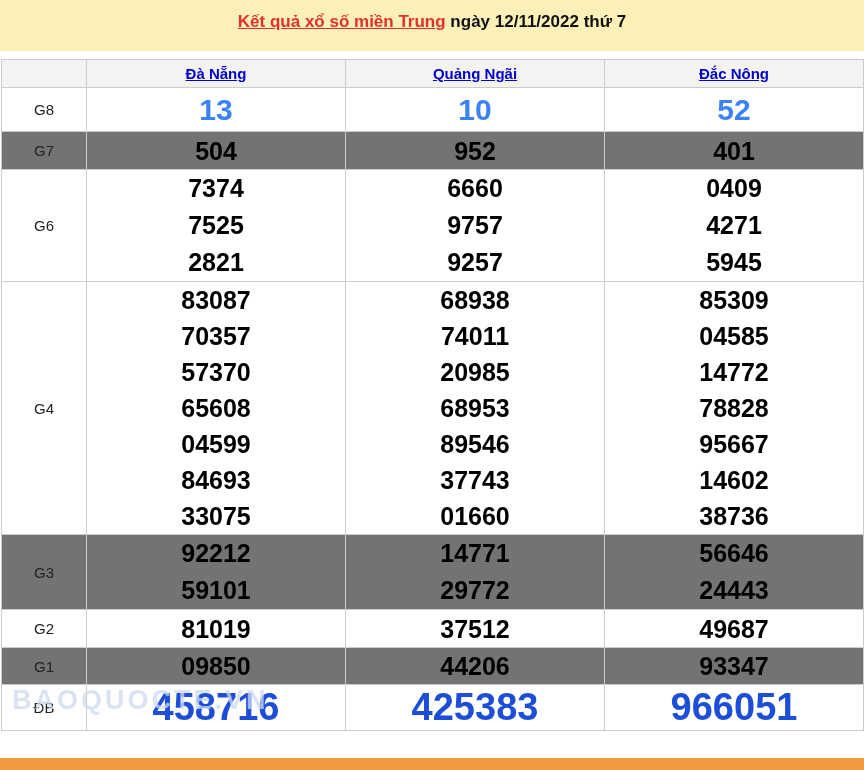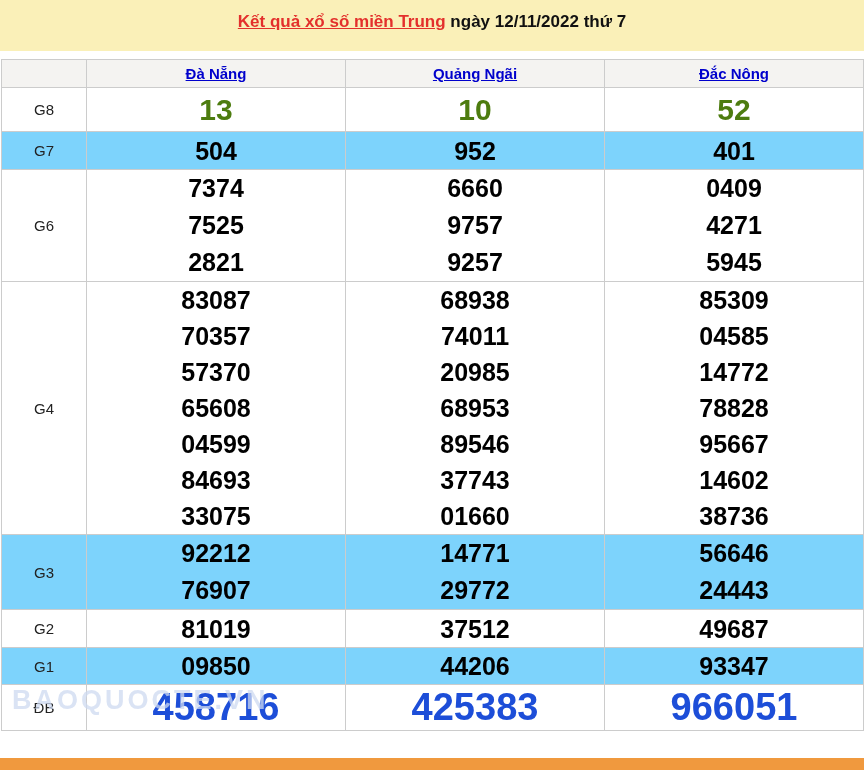--- a/index.html
+++ b/index.html
@@ -13,25 +13,25 @@
   table.results { border-collapse:collapse; table-layout:fixed;
                   width:862px; margin:8px 1px 0 1px; }
   table.results th, table.results td { border:1px solid #ccc; text-align:center; vertical-align:middle; }
   col.c-label { width:85px; }
   col.c-val   { width:259px; }
 
   thead th { background:#f4f3f1; height:28px; font-size:15px; }
   thead th a { color:#0000cc; font-weight:bold; text-decoration:underline; cursor:pointer; }
 
   td.label { font-size:15px; font-weight:normal; color:#222; background:#fff; }
-  tr.alt td { background:#7dd3fc; }
+  tr.alt td { background:#737373; }
 
   .num { font-weight:bold; font-size:25px; color:#000; line-height:36px; }
   tr.r-g8 td { height:43px; }
-  tr.r-g8 .num { color:#4d7c0f; font-size:30px; line-height:43px; }
+  tr.r-g8 .num { color:#3b82f6; font-size:30px; line-height:43px; }
   tr.r-g7 td, tr.r-g2 td { height:38px; }
   tr.r-g5 td, tr.r-g1 td { height:37px; }
   tr.r-g6 .num { line-height:37px; }
   tr.r-g4 .num { line-height:36px; }
   tr.r-g3 .num { line-height:37px; }
   tr.r-db td { height:45px; }
   tr.r-db .num { color:#1d4ed8; font-size:38px; line-height:45px; }
 
   .watermark { position:absolute; left:12px; top:685px; z-index:5;
                font-size:27px; font-weight:bold; letter-spacing:3px;
@@ -131,21 +131,21 @@
         <div class="num">78828</div>
         <div class="num">95667</div>
         <div class="num">14602</div>
         <div class="num">38736</div>
       </td>
     </tr>
     <tr class="r-g3 alt">
       <td class="label">G3</td>
       <td>
         <div class="num">92212</div>
-        <div class="num">76907</div>
+        <div class="num">59101</div>
       </td>
       <td>
         <div class="num">14771</div>
         <div class="num">29772</div>
       </td>
       <td>
         <div class="num">56646</div>
         <div class="num">24443</div>
       </td>
     </tr>

